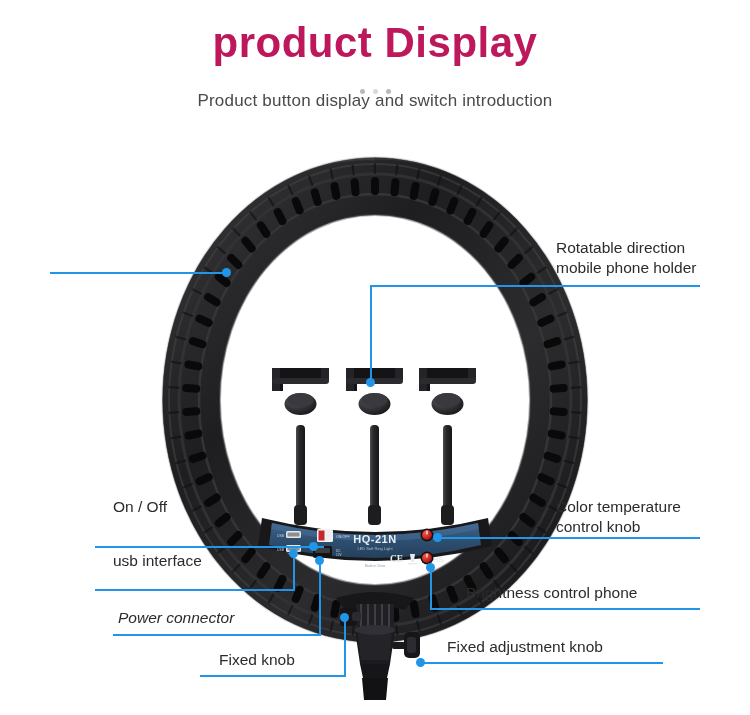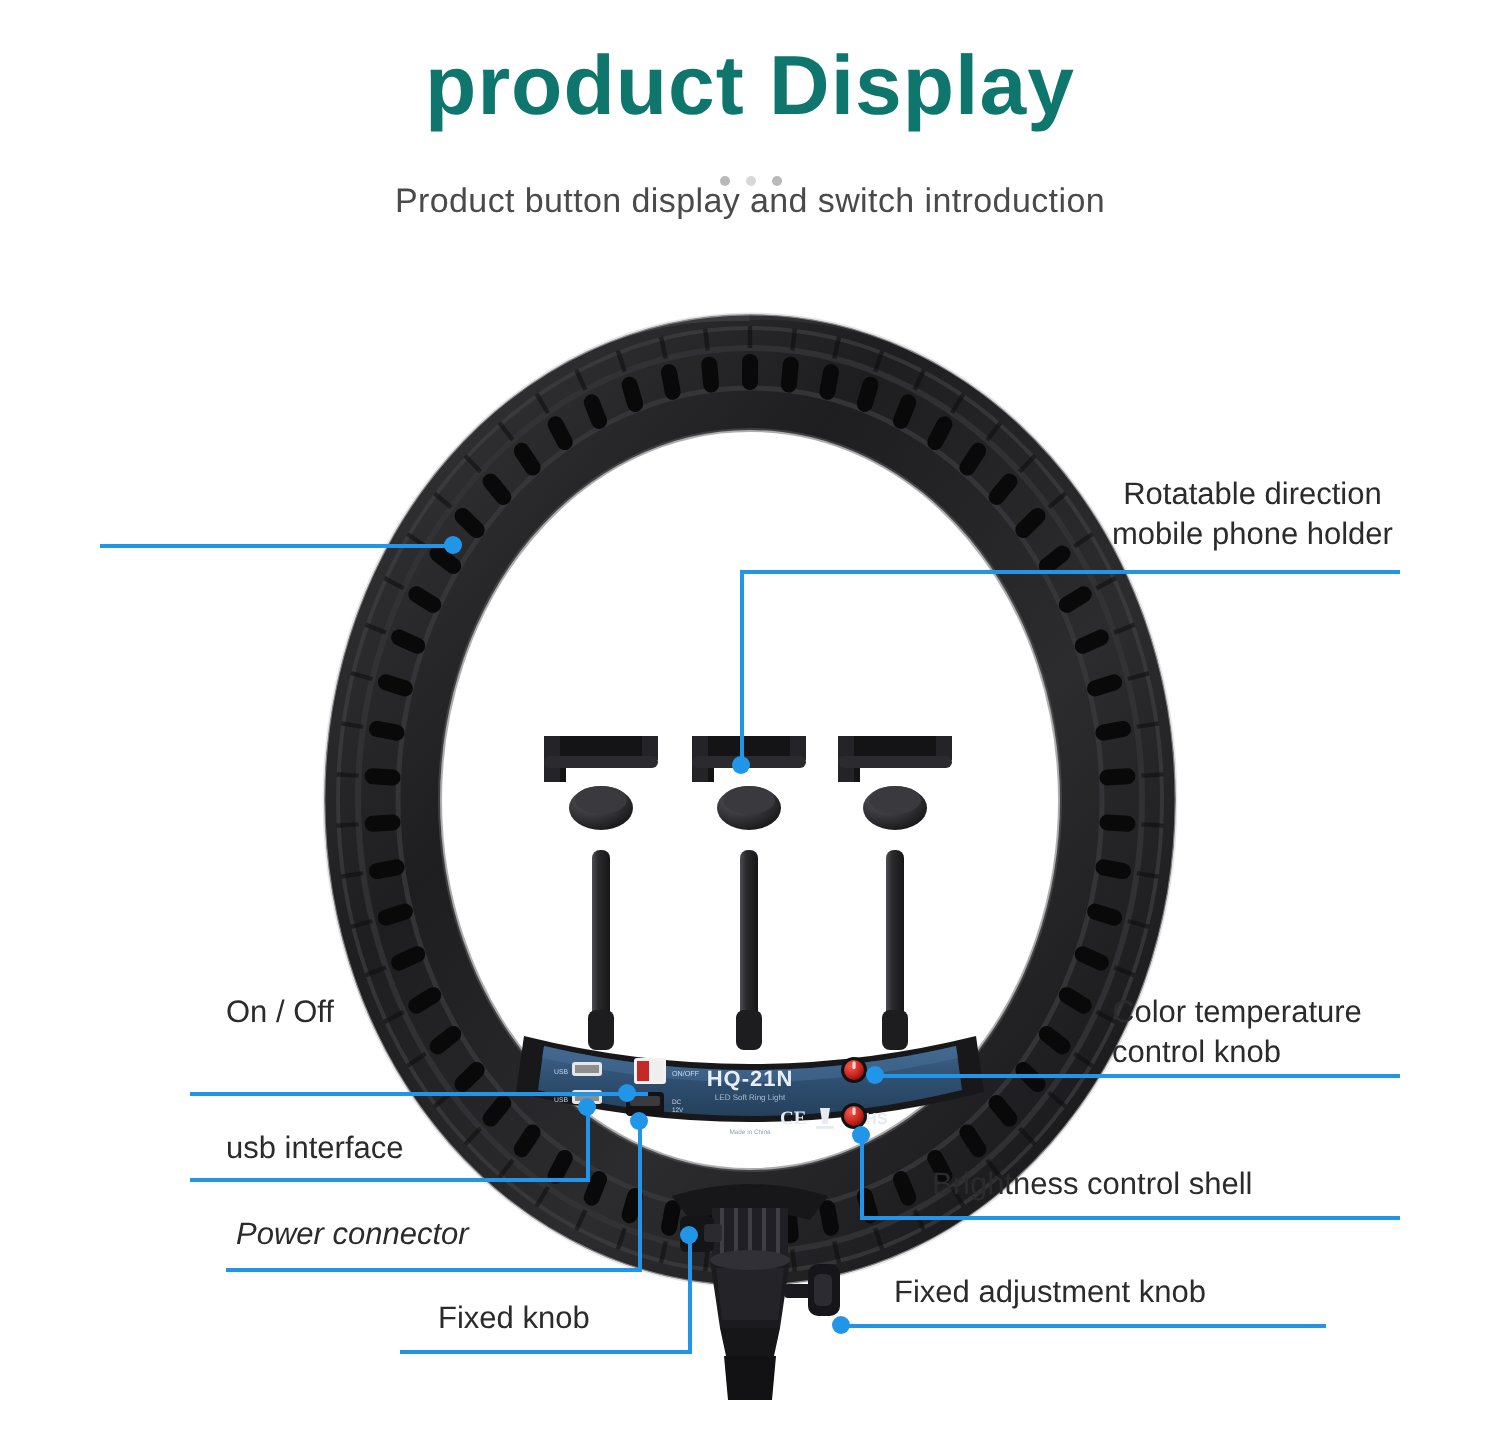--- a/index.html
+++ b/index.html
@@ -9,21 +9,21 @@
     font-family:"Liberation Sans", sans-serif;
     position:relative;overflow:hidden;
     -webkit-font-smoothing:antialiased;
   }
   #stage{position:absolute;inset:0;width:750px;height:715px;}
 
   
   .title{
     position:absolute;left:0;top:22px;width:750px;text-align:center;
     font-size:42px;font-weight:bold;letter-spacing:.5px;
-    color:#0f766e;line-height:1;
+    color:#be185d;line-height:1;
   }
   .dots{position:absolute;left:0;top:82px;width:750px;text-align:center;}
   .dots i{
     display:inline-block;width:5px;height:5px;border-radius:50%;
     background:#b9b9b9;margin:0 4px;vertical-align:middle;
   }
   .dots i.mid{background:#d8d8d8;}
   .subtitle{
     position:absolute;left:0;top:91px;width:750px;text-align:center;
     font-size:17px;color:#4a4a4a;letter-spacing:.2px;
@@ -341,51 +341,51 @@
         <rect x="407" y="637" width="9" height="16" rx="3" fill="#2b2b31"></rect>
       </g>
       <path d="M360 664 h30 l-3 14 h-24 z" fill="#161619"></path>
       <path d="M362 678 h26 l-2 22 h-22 z" fill="#121215"></path>
     </g>
   </svg>
 
   <div class="ln h" style="left:50px;top:272px;width:178px;"></div>
   <div class="dot" style="left:222px;top:268px;"></div>
 
-  <div class="label" style="left:556px;top:238px;text-align:center;">Rotatable direction
+  <div class="label" style="left:556px;top:238px;">Rotatable direction
 mobile phone holder</div>
   <div class="ln h" style="left:370px;top:285px;width:330px;"></div>
   <div class="ln v" style="left:370px;top:285px;height:98px;"></div>
   <div class="dot" style="left:366px;top:378px;"></div>
 
   <div class="label" style="left:113px;top:497px;">On / Off</div>
   <div class="ln h" style="left:95px;top:546px;width:229px;"></div>
   <div class="dot" style="left:309px;top:542px;"></div>
 
-  <div class="label" style="left:113px;top:565px;text-align:right;">usb interface</div>
+  <div class="label" style="left:113px;top:551px;text-align:right;">usb interface</div>
   <div class="ln h" style="left:95px;top:589px;width:200px;"></div>
   <div class="ln v" style="left:293px;top:554px;height:36px;"></div>
   <div class="dot" style="left:289px;top:549px;"></div>
 
   <div class="label" style="left:118px;top:608px;font-style:italic;">Power connector</div>
   <div class="ln h" style="left:113px;top:634px;width:208px;"></div>
   <div class="ln v" style="left:319px;top:561px;height:73px;"></div>
   <div class="dot" style="left:315px;top:556px;"></div>
 
   <div class="label" style="left:219px;top:650px;">Fixed knob</div>
   <div class="ln h" style="left:200px;top:675px;width:146px;"></div>
   <div class="ln v" style="left:344px;top:618px;height:57px;"></div>
   <div class="dot" style="left:340px;top:613px;"></div>
 
   <div class="label" style="left:556px;top:497px;">Color temperature
 control knob</div>
   <div class="ln h" style="left:437px;top:537px;width:263px;"></div>
   <div class="dot" style="left:433px;top:533px;"></div>
 
-  <div class="label" style="left:466px;top:583px;">Brightness control shell</div>
+  <div class="label" style="left:466px;top:583px;">Brightness control phone</div>
   <div class="ln h" style="left:430px;top:608px;width:270px;"></div>
   <div class="ln v" style="left:430px;top:568px;height:40px;"></div>
   <div class="dot" style="left:426px;top:563px;"></div>
 
   <div class="label" style="left:447px;top:637px;">Fixed adjustment knob</div>
   <div class="ln h" style="left:422px;top:662px;width:241px;"></div>
   <div class="dot" style="left:416px;top:658px;"></div>
 
 </div>
 

